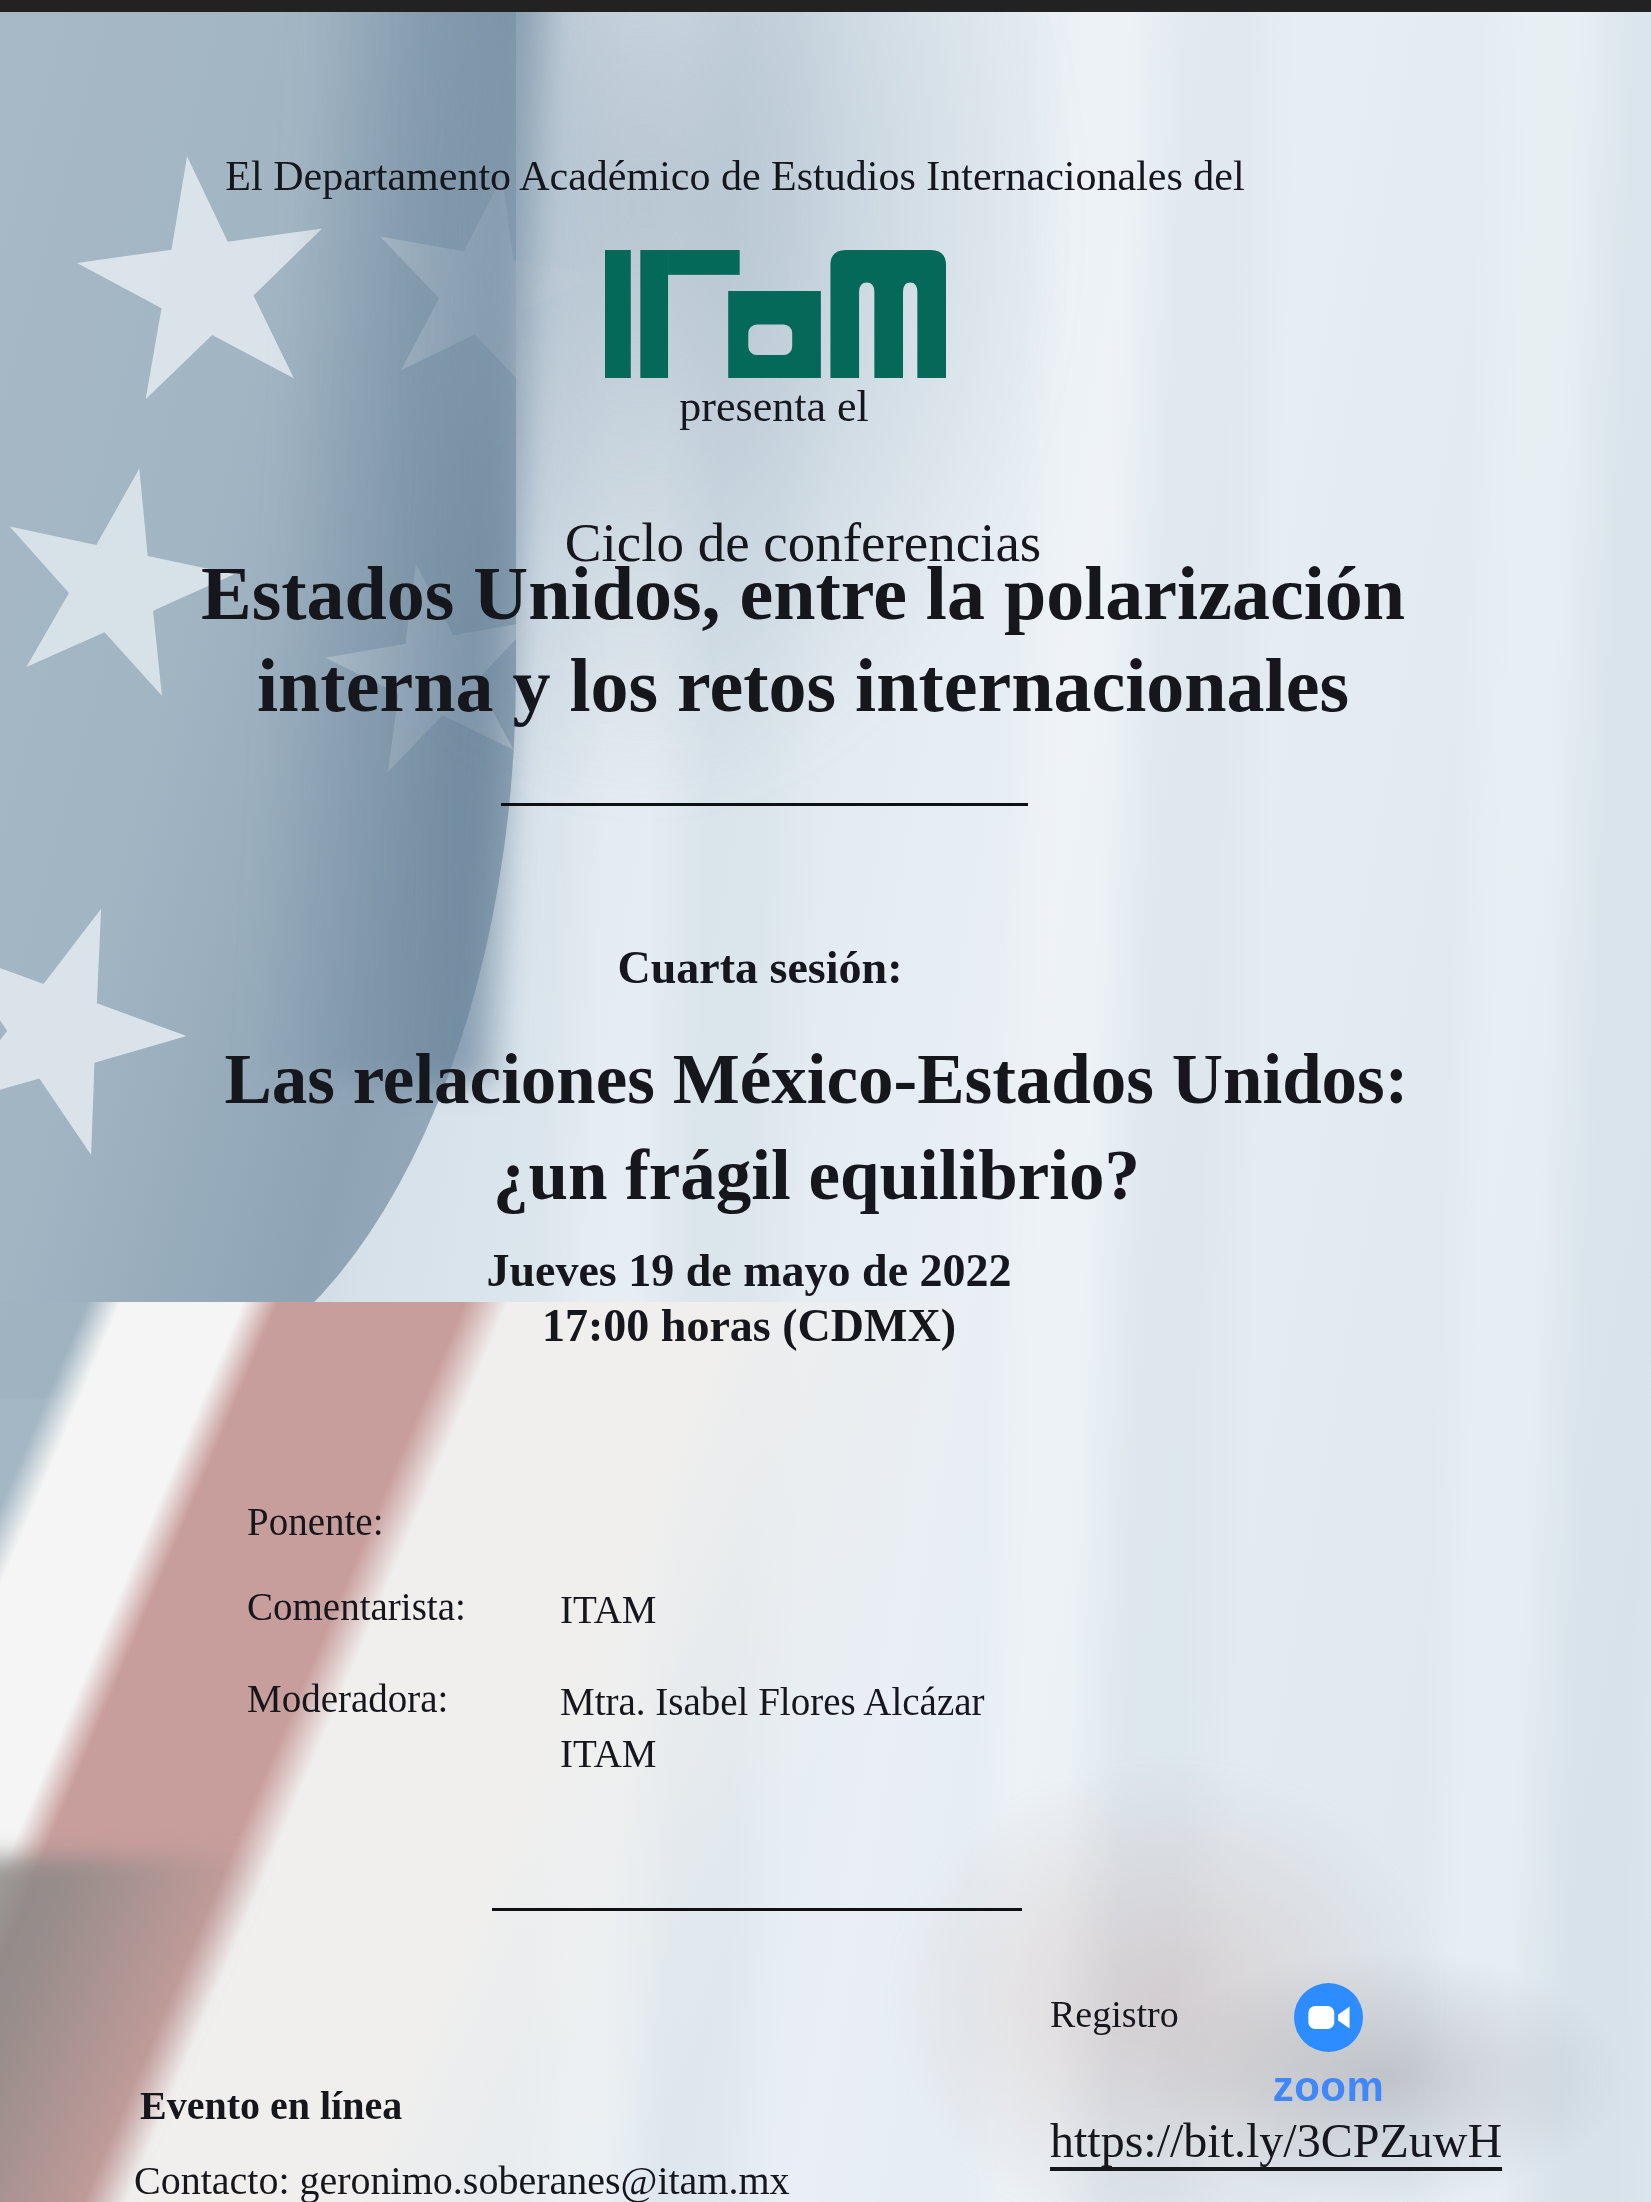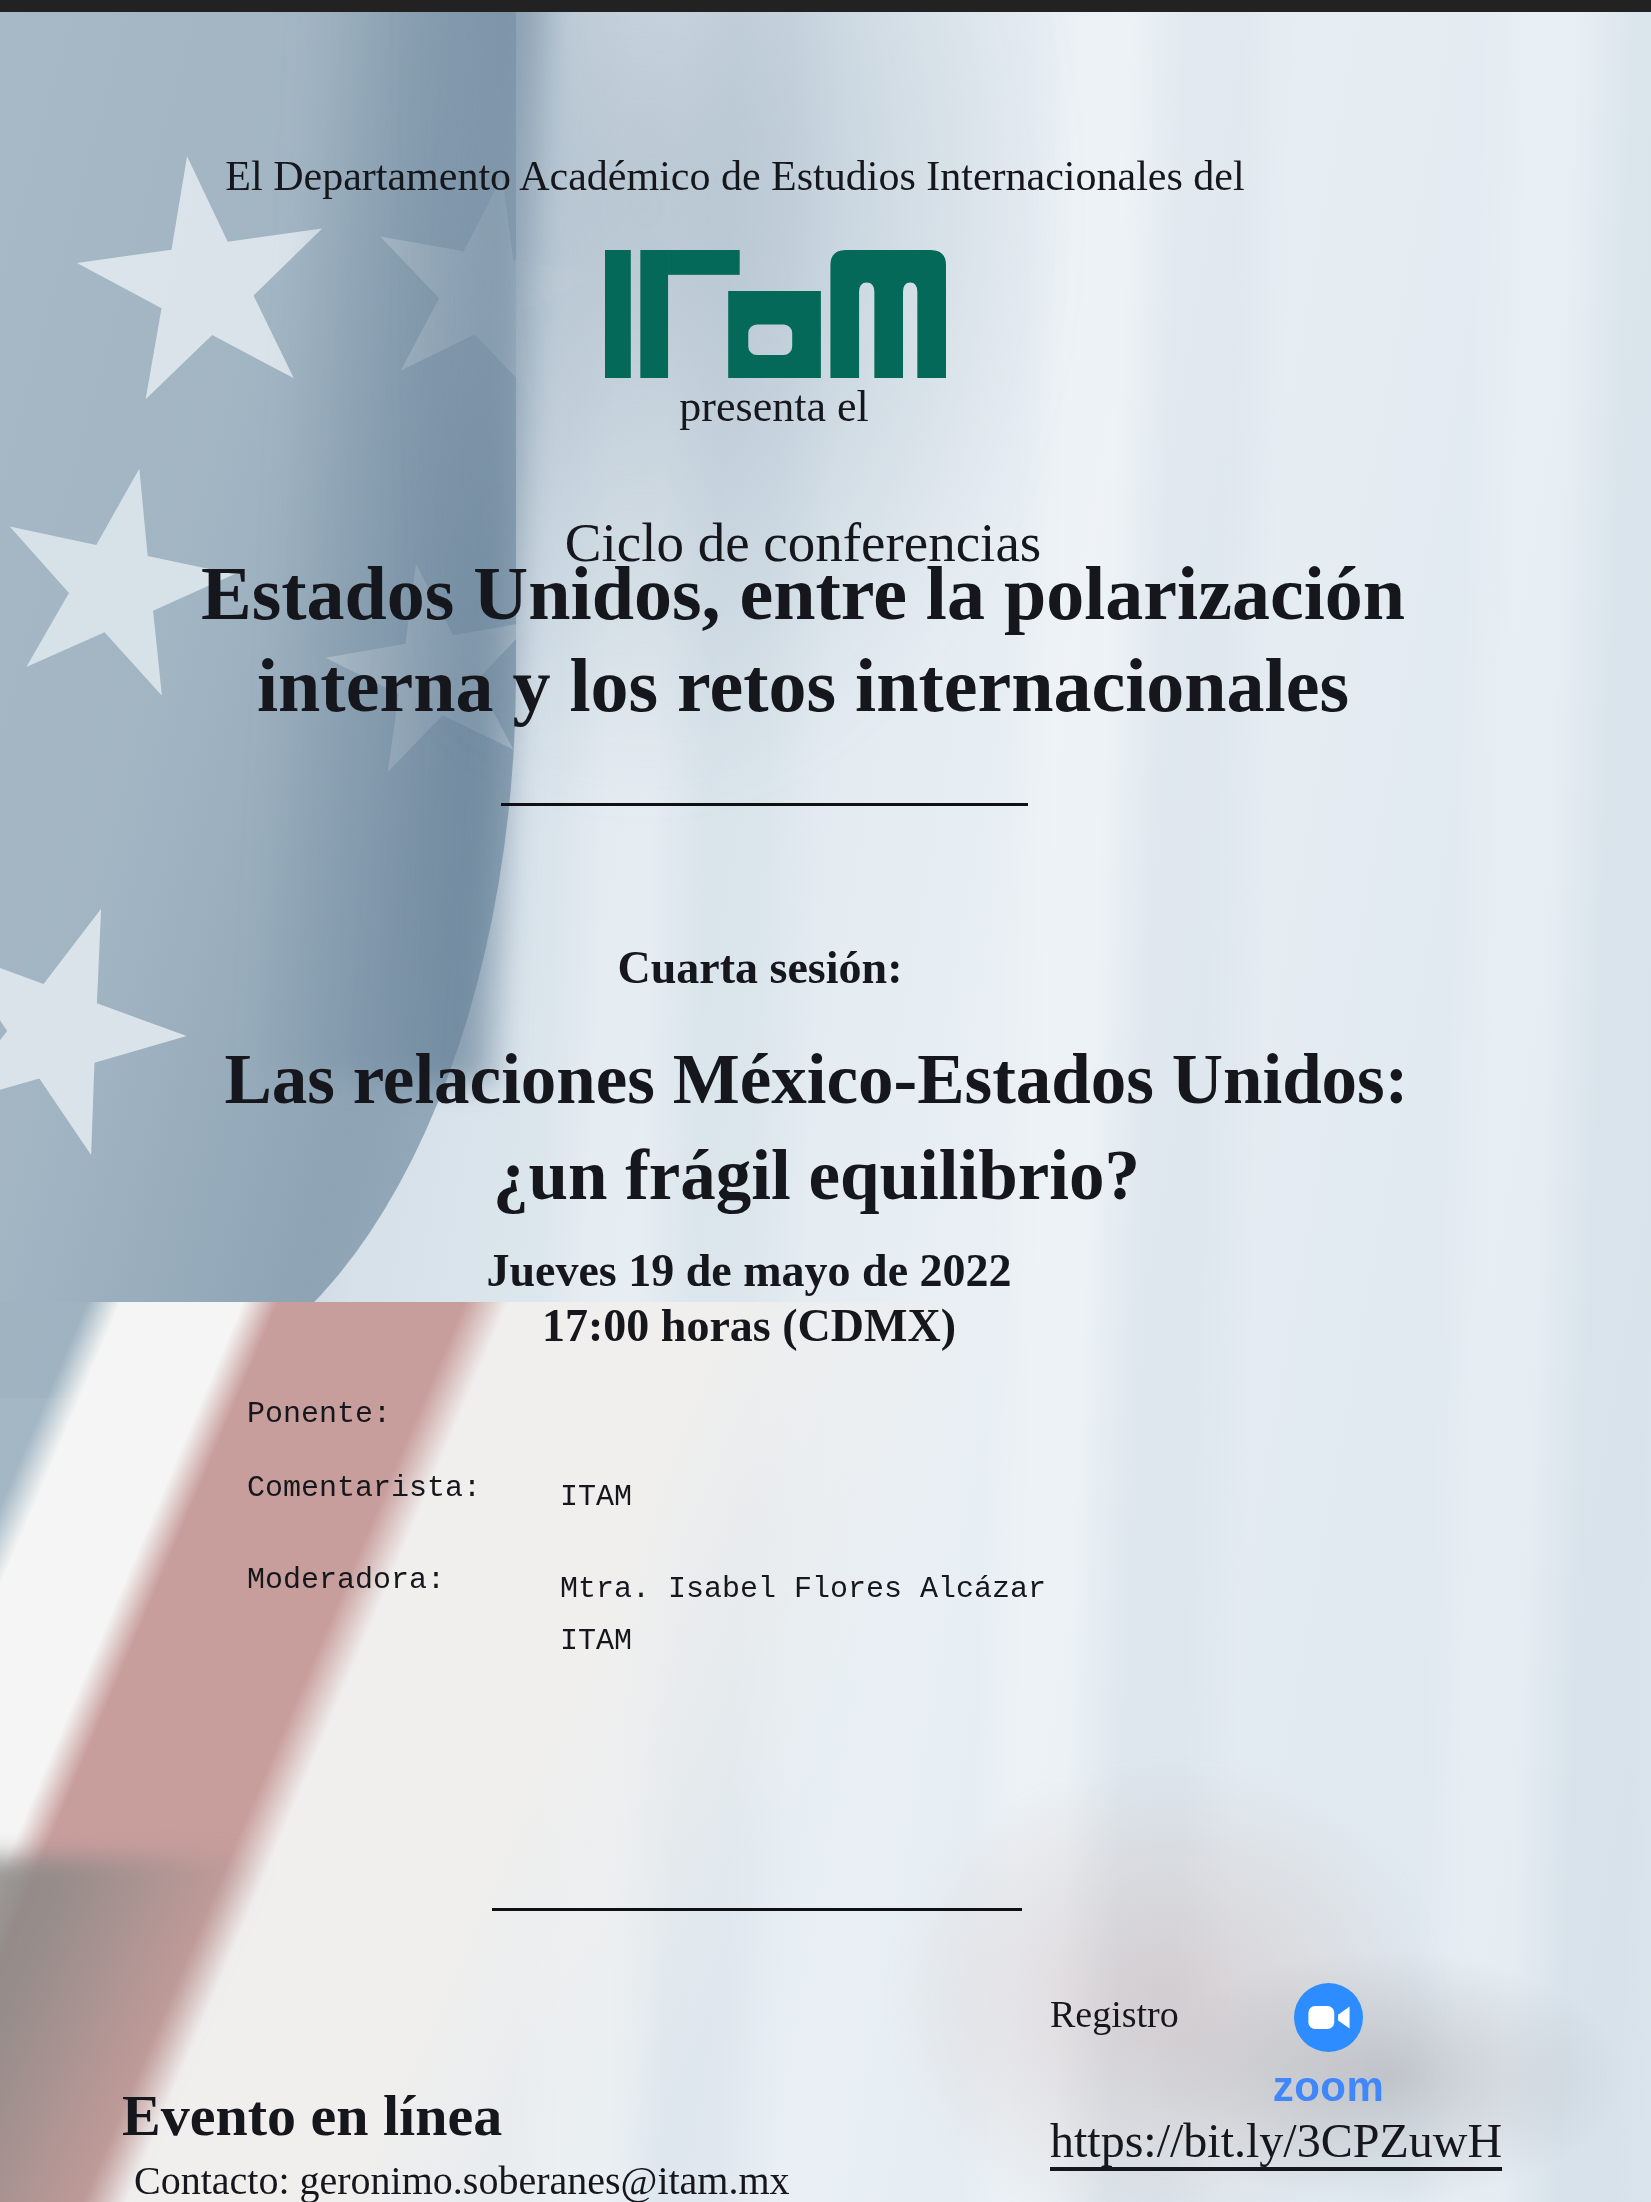--- a/index.html
+++ b/index.html
@@ -55,25 +55,25 @@
   .logo-wrap{position:absolute;left:605px;top:238px;width:341px;height:128px;}
   .presenta{top:369px;left:-52px;font-size:44px;}
   .kicker{top:499px;left:-23px;font-size:55px;}
   .main-title{top:535px;left:-23px;font-size:76px;line-height:92px;font-weight:700;}
   .divider{position:absolute;height:2.9px;background:#101014;}
   .d1{left:501px;top:791px;width:527px;}
   .d2{left:492px;top:1896px;width:530px;}
   .session-label{top:929px;left:-66px;font-size:46px;font-weight:700;}
   .session-title{top:1019px;left:-9.6px;font-size:71px;line-height:96px;font-weight:700;}
   .date-block{top:1231px;left:-77px;font-size:46px;line-height:55px;font-weight:700;}
-  .speakers{position:absolute;left:247px;top:1385px;width:1185px;font-size:30px;font-family:Liberation Mono, monospace;}
+  .speakers{position:absolute;left:247px;top:1487px;width:1185px;font-size:39px;}
   .speaker-row{display:flex;margin-bottom:40px;}
   .speaker-role{width:313px;flex:none;}
   .speaker-info{line-height:52px;}
-  .footer-mode{position:absolute;left:122px;top:2070px;font-size:58px;font-weight:700;}
+  .footer-mode{position:absolute;left:140px;top:2070px;font-size:40px;font-weight:700;}
   .footer-contact{position:absolute;left:134px;top:2145px;font-size:40px;}
   .registro{position:absolute;left:1050px;top:1980px;font-size:38px;}
   .zoom-badge{position:absolute;left:1294px;top:1971px;width:69px;height:69px;}
   .zoom-word{position:absolute;left:1252px;top:2051px;width:153px;text-align:center;
     font-family:"Liberation Sans","DejaVu Sans",sans-serif;font-weight:700;font-size:42px;
     letter-spacing:0.5px;color:var(--zoom-word);}
   .reg-link{position:absolute;left:1050px;top:2101px;font-size:48px;color:var(--ink);
     text-decoration:underline;text-decoration-thickness:3.8px;text-underline-offset:9.6px;cursor:pointer;}
 </style>
 </head>

